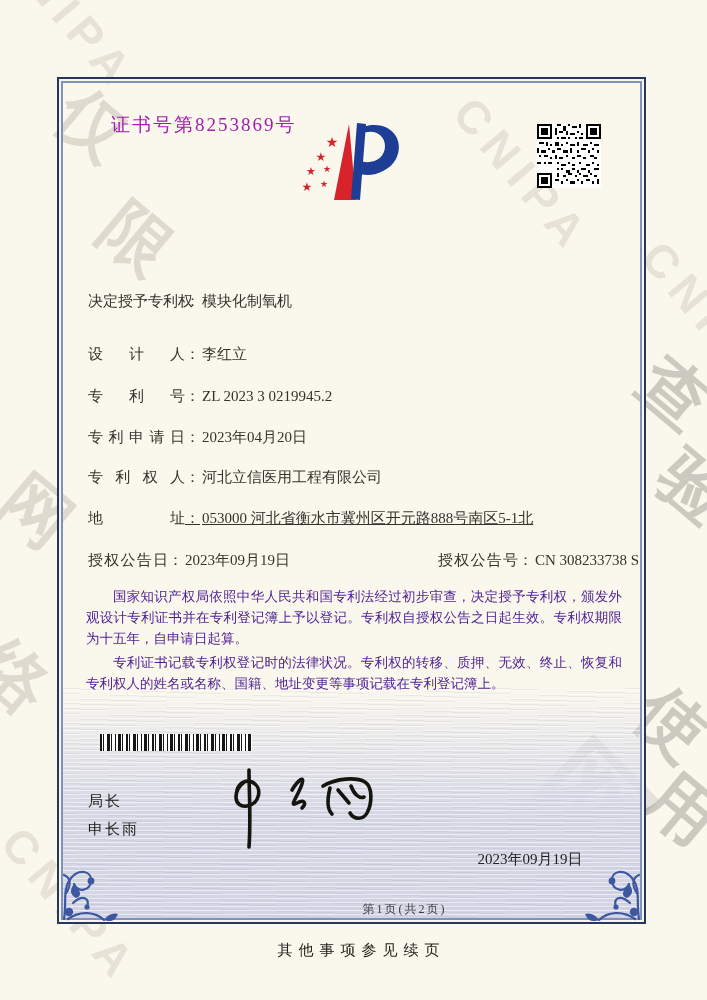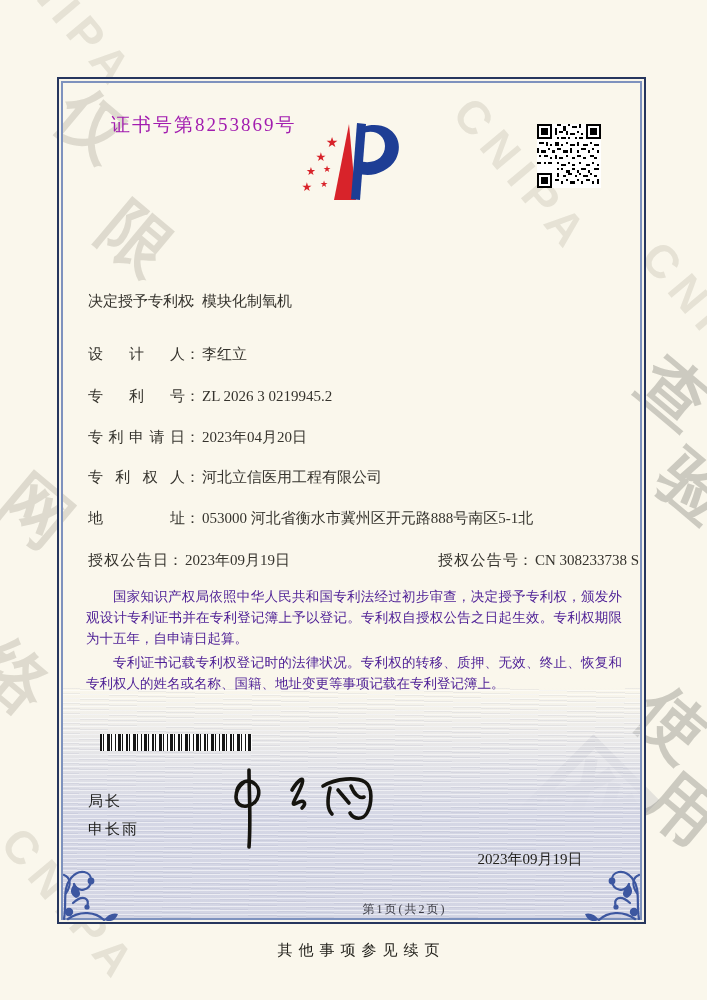--- a/index.html
+++ b/index.html
@@ -240,29 +240,29 @@
     </svg>
 
 
     <div class="frow" style="top:292px;">
       <span class="flabel">决定授予专利权</span><span>：</span><span class="fval">模块化制氧机</span>
     </div>
     <div class="frow" style="top:345px;">
       <span class="flabel">设计人</span><span>：</span><span class="fval">李红立</span>
     </div>
     <div class="frow" style="top:387px;">
-      <span class="flabel">专利号</span><span>：</span><span class="fval">ZL 2026 3 0219945.2</span>
+      <span class="flabel">专利号</span><span>：</span><span class="fval">ZL 2023 3 0219945.2</span>
     </div>
     <div class="frow" style="top:428px;">
       <span class="flabel">专利申请日</span><span>：</span><span class="fval">2023年04月20日</span>
     </div>
     <div class="frow" style="top:468px;">
       <span class="flabel">专利权人</span><span>：</span><span class="fval">河北立信医用工程有限公司</span>
     </div>
-    <div class="frow" style="top:509px;">
+    <div class="frow" style="top:509px;text-decoration:underline;">
       <span class="flabel">地址</span><span>：</span><span class="fval">053000 河北省衡水市冀州区开元路888号南区5-1北</span>
     </div>
     <div class="frow" style="top:551px;width:534px;">
       <span class="flabel-sm">授权公告日</span><span>：</span><span class="fval">2023年09月19日</span>
       <span class="grant-right">
         <span class="flabel-sm">授权公告号</span><span>：</span><span class="fval">CN 308233738 S</span>
       </span>
     </div>
 
     <div class="paras">

